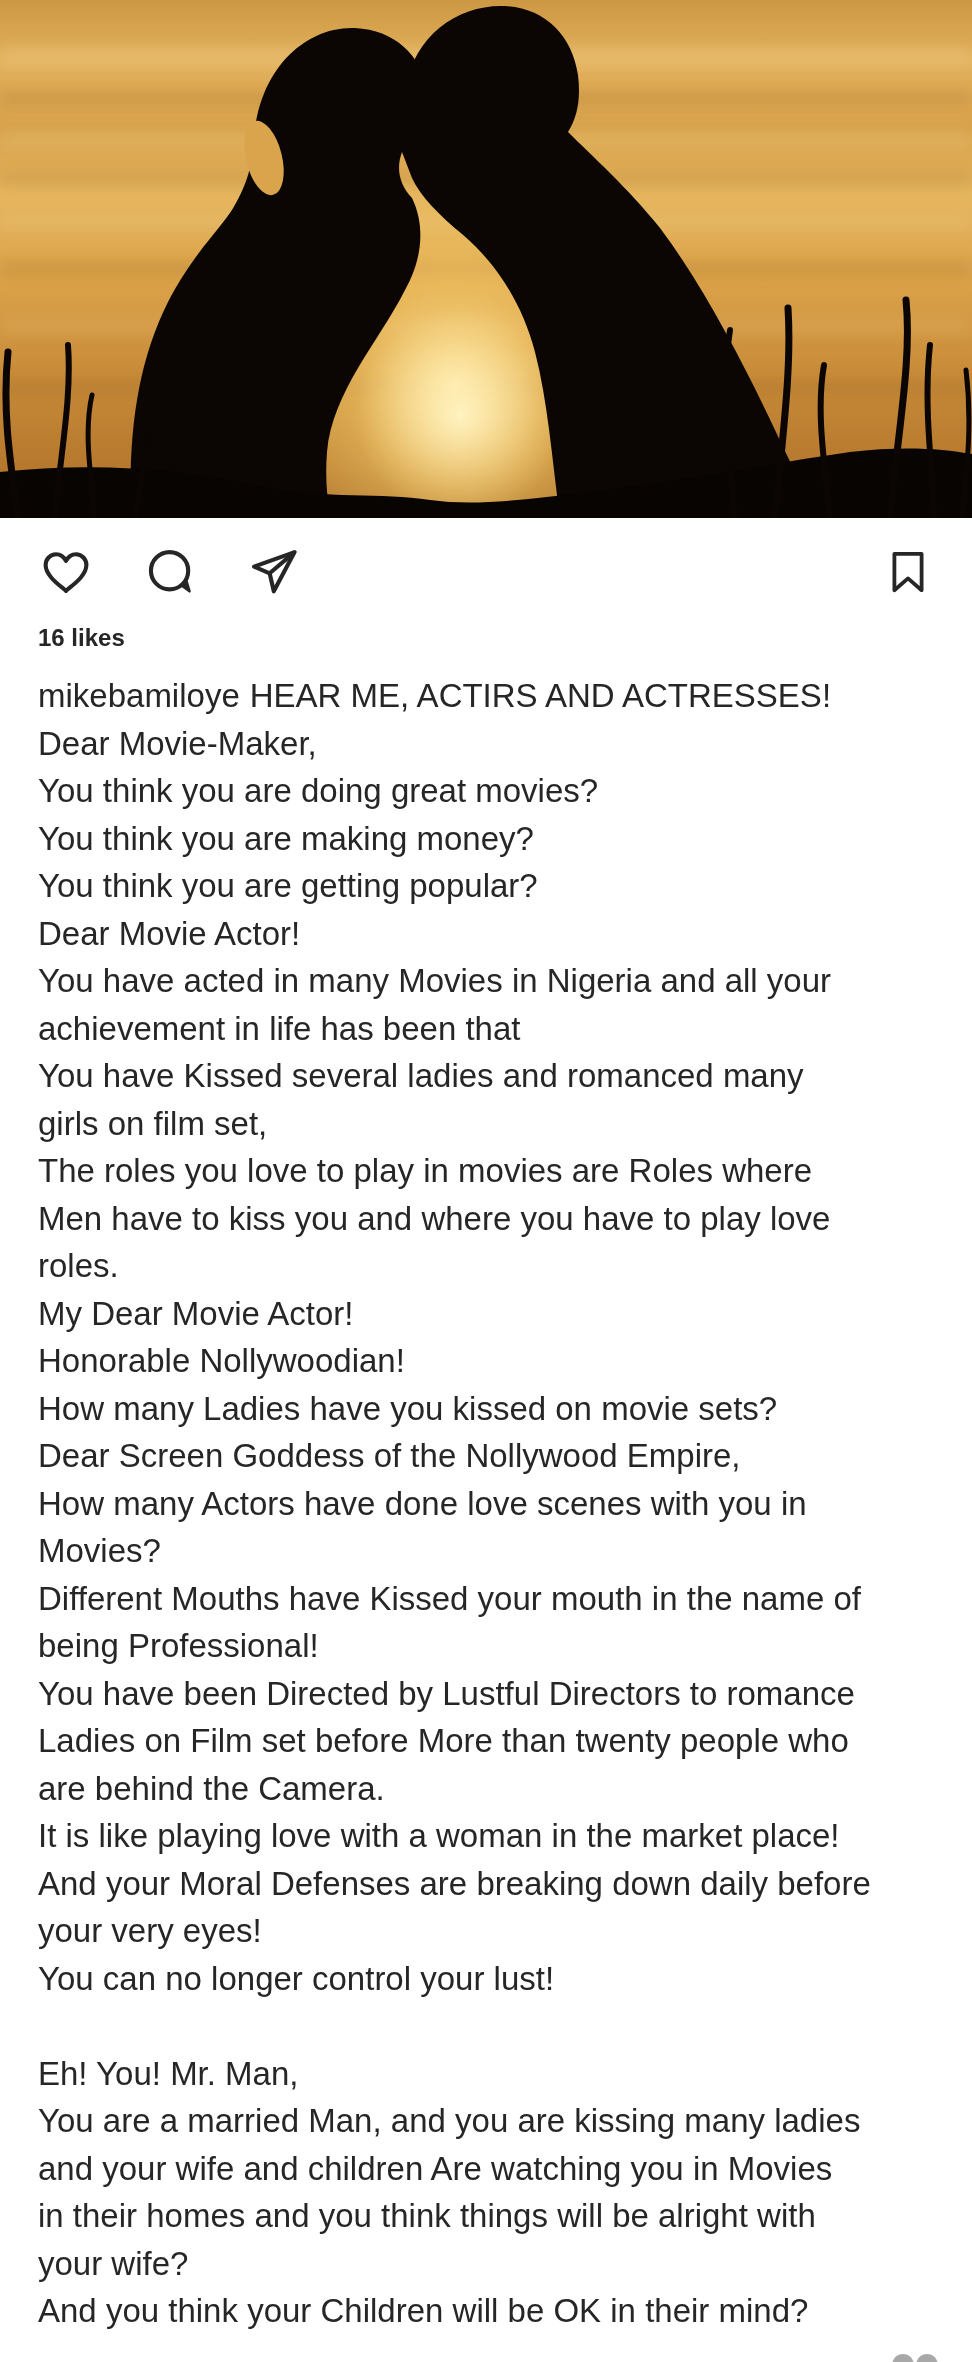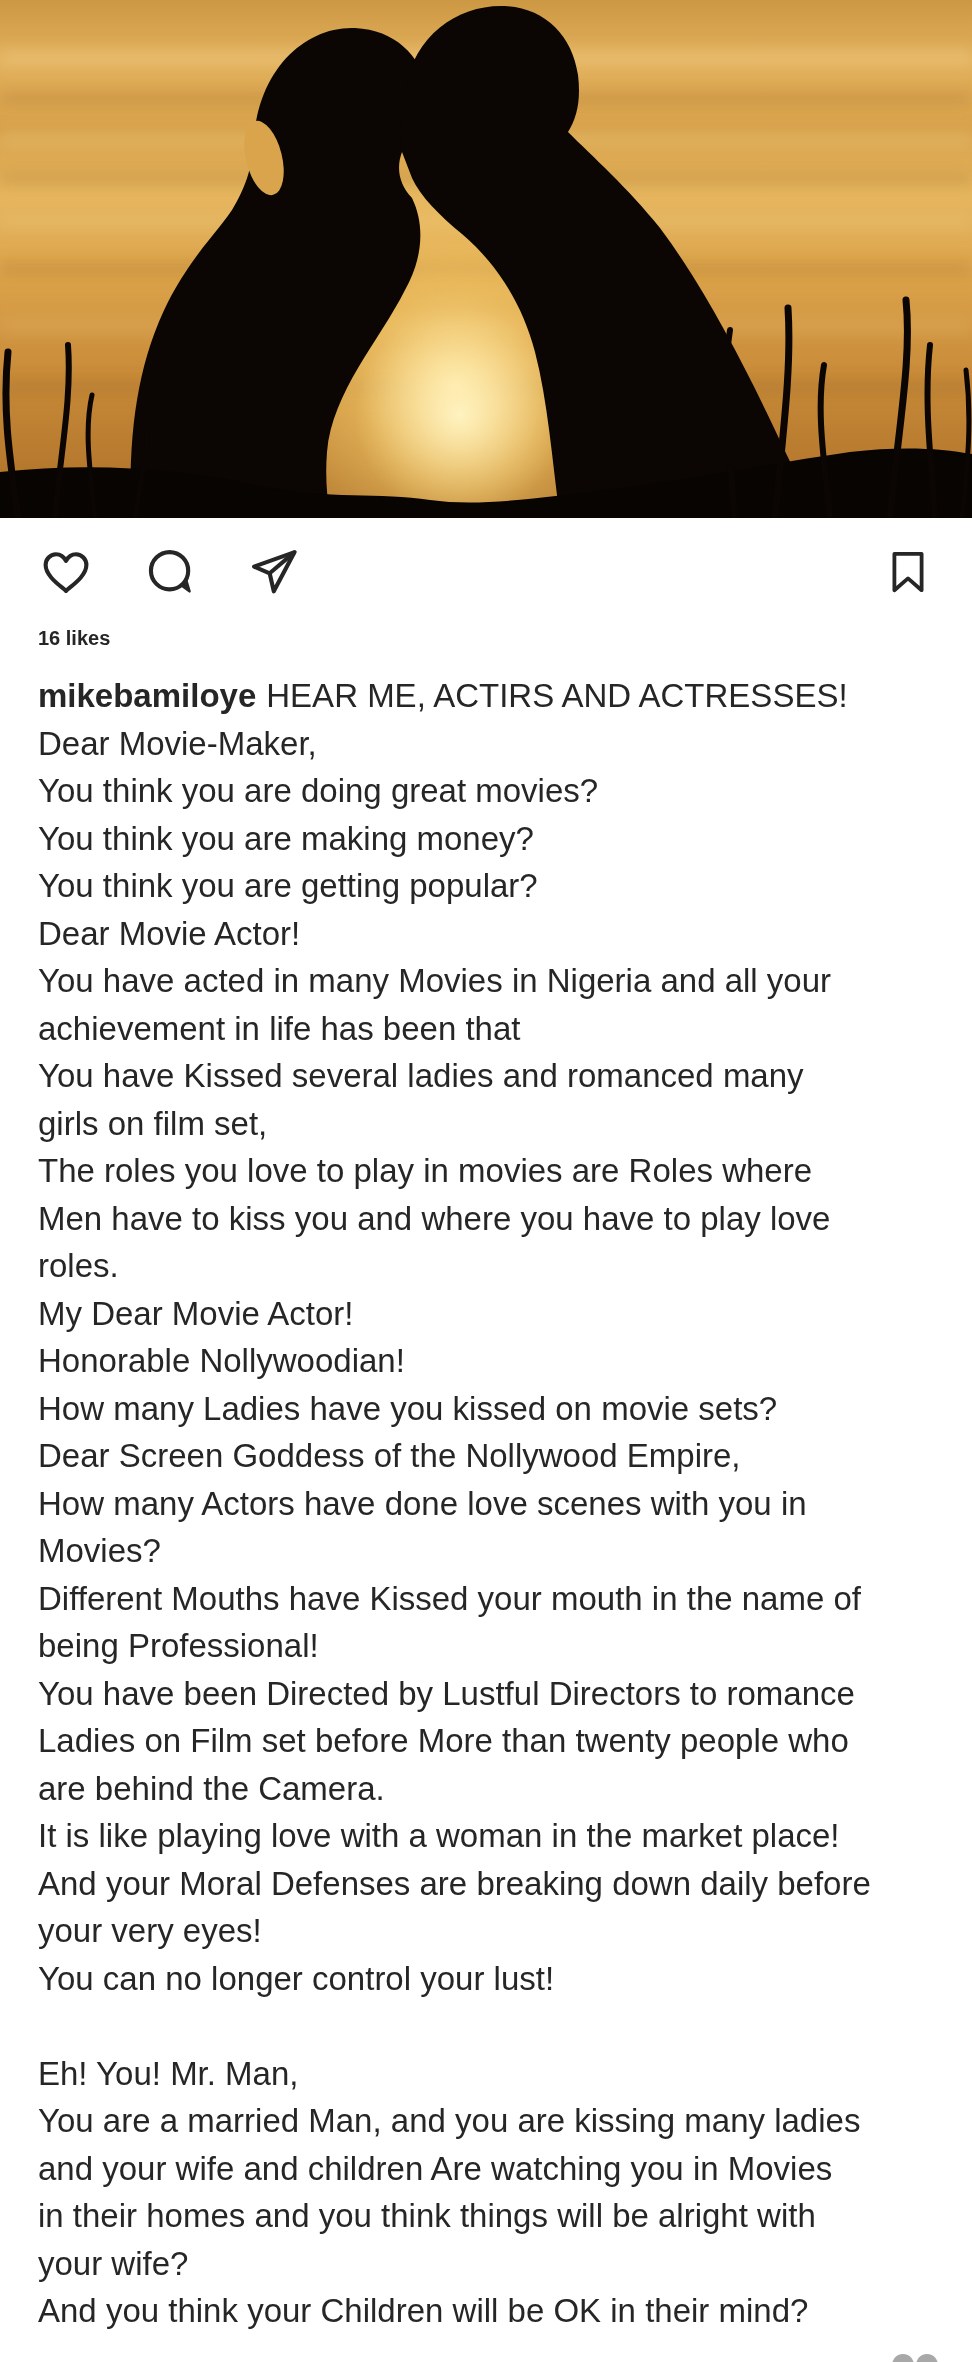--- a/index.html
+++ b/index.html
@@ -20,29 +20,29 @@
   }
   .icon-btn{
     background:none;border:none;padding:0;margin:0;
     width:56px;height:52px;line-height:0;cursor:pointer;
   }
   .icon-btn svg{width:56px;height:52px;}
   .save-btn{margin-left:auto;width:48px;}
   .save-btn svg{width:48px;height:52px;}
   .likes{
     padding:12px 38px 0 38px;
-    font-size:20px;font-weight:700;line-height:40px;
+    font-size:24px;font-weight:700;line-height:40px;
   }
   .caption{
     padding:14px 30px 0 38px;
     font-size:33px;line-height:47.5px;
     white-space:pre-line;
     word-wrap:break-word;
   }
-  .username{font-weight:700;margin-right:10px;}
+  .username{font-weight:400;margin-right:10px;}
   .partial-emoji{position:absolute;bottom:-12px;right:34px;height:20px;}
   .partial-emoji i{
     display:inline-block;width:22px;height:22px;border-radius:50%;
     background:#a8a8a8;margin-left:2px;
   }
 </style>
 </head>
 <body>
 
 <div class="page">

